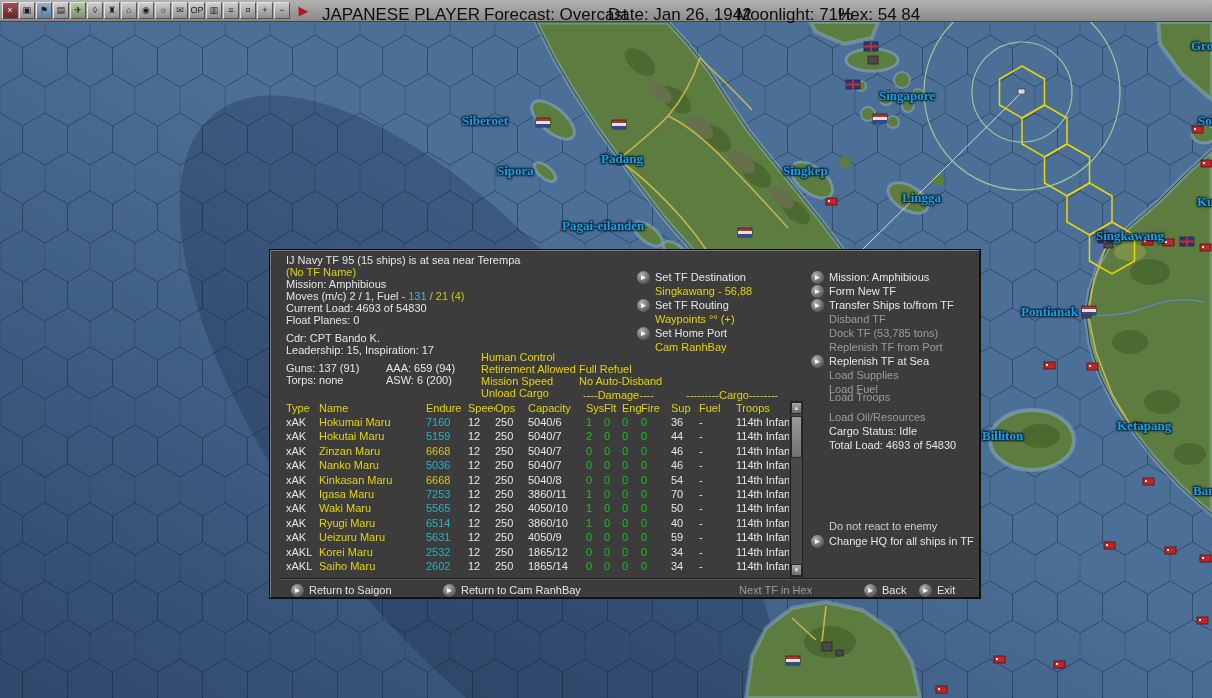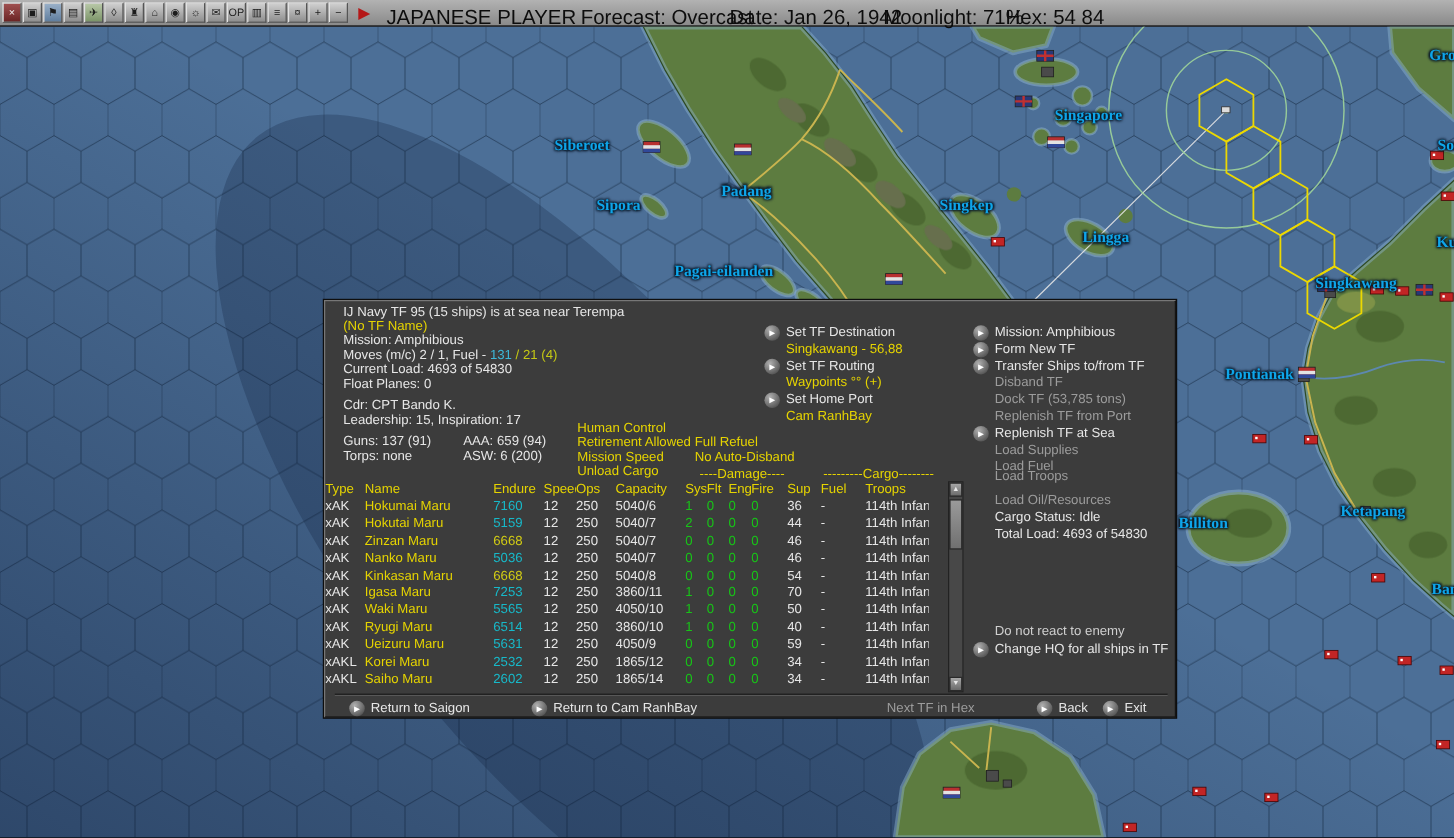--- a/index.html
+++ b/index.html
@@ -24,21 +24,21 @@
 .gry{color:#9c9c9c}
 .lt{color:#cfcfcf}
 .cy{color:#3db8d8}
 .grn{color:#17c417}
 .arr{position:absolute;width:13px;height:13px;border-radius:50%;background:radial-gradient(circle at 35% 30%,#b0b0b0,#3a3a3a);color:#fff;font-size:8px;line-height:13px;text-align:center;cursor:pointer}
 .clk{cursor:pointer}
 
 .photo{position:absolute;left:210px;top:25px;width:156px;height:64px;border:1px solid #d6d6d6;background:#9a9a9a}
 .photo-banner{height:15px;background:#223e44;color:#e9e9e9;font:bold 12px "Liberation Serif",serif;letter-spacing:1px;text-align:left;padding-left:5px;line-height:15px}
 
-.trow{display:grid;grid-template-columns:33px 107px 42px 27px 33px 58px 18px 18px 19px 30px 28px 37px 53px;height:14.4px;line-height:14.4px;width:518px}
+.trow{display:grid;grid-template-columns:33px 107px 42px 27px 33px 58px 18px 18px 19px 30px 28px 37px 53px;height:14.4px;line-height:14.4px;padding-left:15px;width:518px}
 .trow span{overflow:hidden;white-space:nowrap}
 .thead span{color:#e6d400}
 
 .sb{position:absolute;left:519px;top:150px;width:13px;height:176px;background:#484848;border:1px solid #222}
 .sb-btn{position:absolute;left:0;width:11px;height:12px;background:linear-gradient(#a8a8a8,#6a6a6a);border:1px solid #2a2a2a;color:#e8e8e8;font-size:6px;text-align:center;line-height:11px;cursor:pointer}
 .sb-thumb{position:absolute;left:0;top:14px;width:11px;height:42px;background:linear-gradient(#9a9a9a,#707070);border:1px solid #2a2a2a;cursor:grab}
 .sep{position:absolute;left:8px;top:327px;width:694px;border-top:1px solid #1c1c1c;box-shadow:0 1px 0 #585858}
 </style>
 </head>
 <body>

